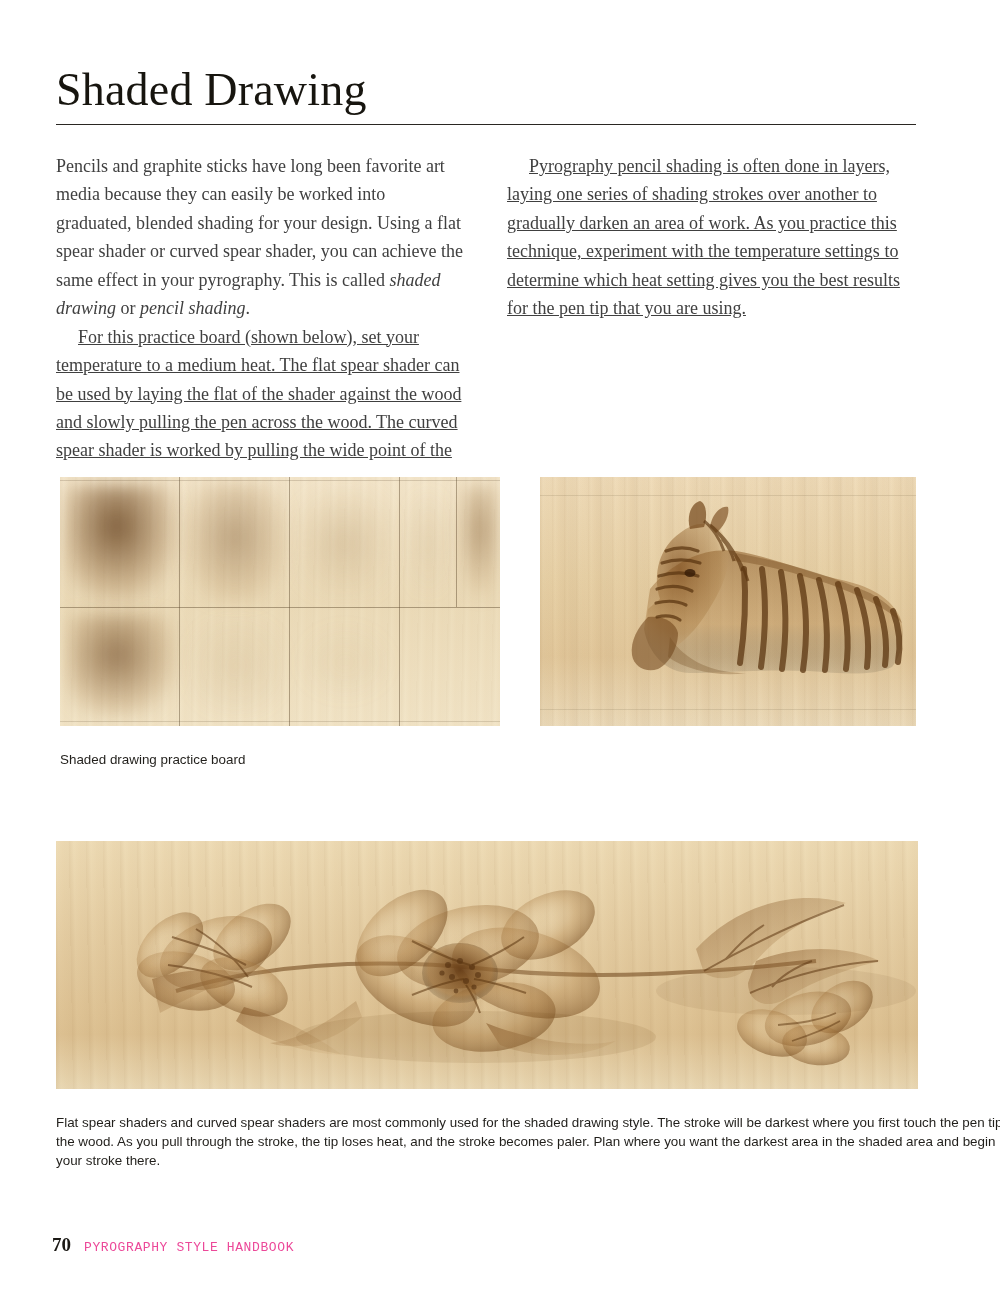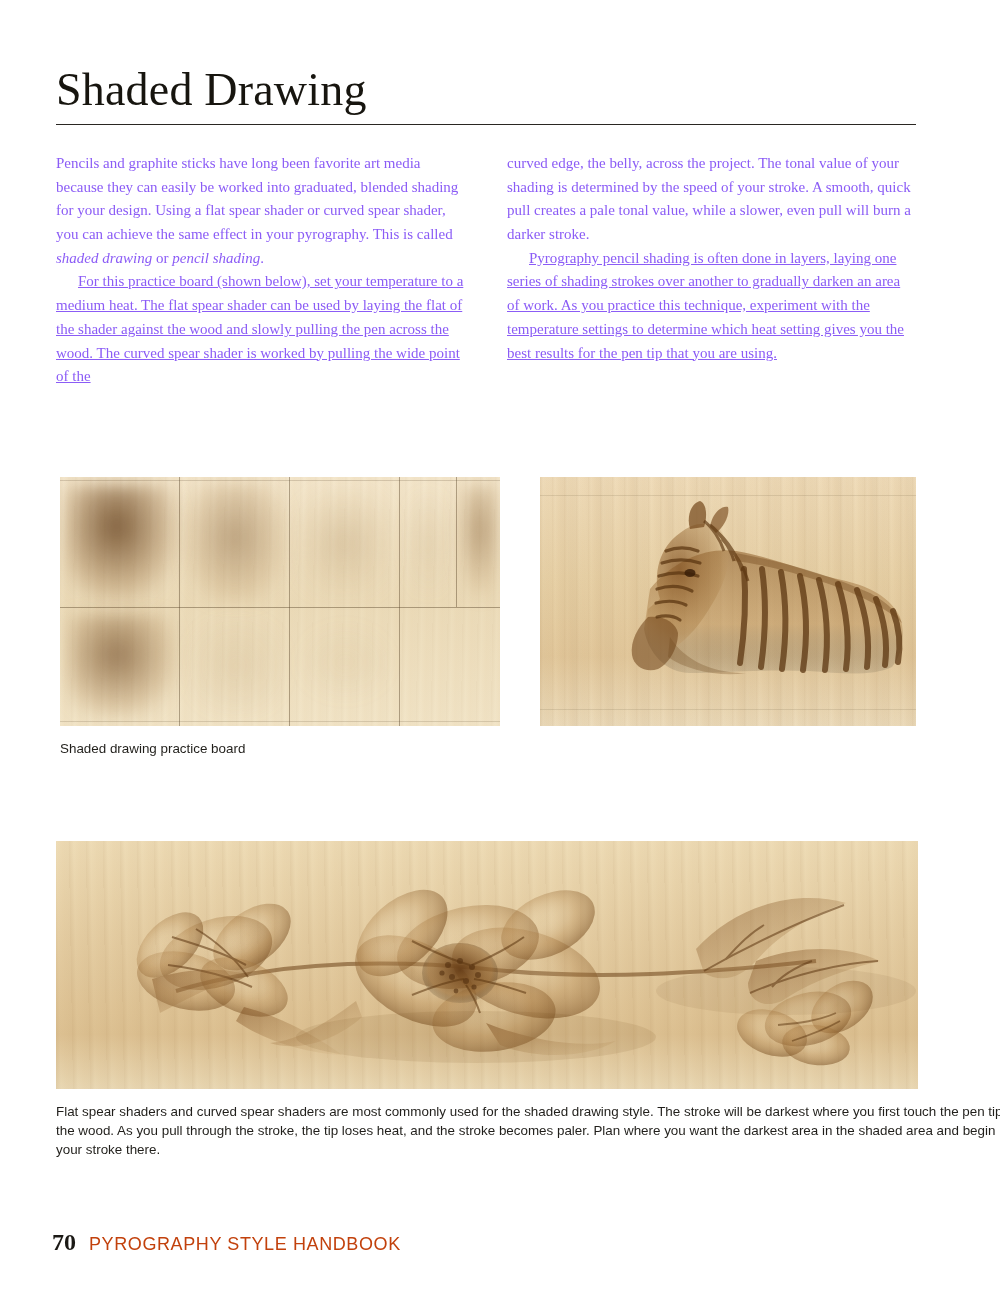--- a/index.html
+++ b/index.html
@@ -46,24 +46,24 @@
     top: 152px;
     width: 860px;
     display: flex;
     gap: 42px;
   }
   .col {
     width: 409px;
   }
   .col p {
     margin: 0;
-    font-size: 15px;
+    font-size: 18px;
     line-height: 1.58;
     text-align: left;
-    color: #8b5cf6;
+    color: #404040;
   }
   .col p.indent {
     text-indent: 22px;
     text-decoration: underline;
   }
   .col p em {
     font-style: italic;
   }
 
   
@@ -73,21 +73,21 @@
   .fig-img {
     position: relative;
     overflow: hidden;
     border: 0;
   }
   .caption {
     font-family: "Liberation Sans", sans-serif;
     font-size: 13.4px;
     line-height: 1.42;
     color: #211f1b;
-    margin-top: 13px;
+    margin-top: 24px;
   }
 
   
   #fig-practice { left: 60px; top: 477px; width: 440px; }
   #fig-practice .fig-img { width: 440px; height: 249px; }
 
   
   #fig-zebra { left: 540px; top: 477px; width: 376px; }
   #fig-zebra .fig-img { width: 376px; height: 249px; }
 
@@ -159,48 +159,47 @@
   .footer {
     position: absolute;
     left: 52px;
     bottom: 38px;
     display: flex;
     align-items: baseline;
     gap: 13px;
   }
   .folio {
     font-family: "Liberation Serif", serif;
-    font-size: 24px;
+    font-size: 19px;
     font-weight: 700;
     color: #1b1915;
   }
   .running-head {
-    font-family: Liberation Sans, sans-serif;
-    font-size: 18px;
+    font-family: Liberation Mono, monospace;
+    font-size: 13px;
     letter-spacing: 0.6px;
-    color: #c2410c;
+    color: #ec4899;
   }
 </style>
 </head>
 <body>
 
 <div class="page">
 
   <div class="title-block">
     <h1 class="page-title">Shaded Drawing</h1>
     <div class="title-rule"></div>
   </div>
 
   <div class="columns">
     <div class="col">
       <p><span>Pencils and graphite sticks have long been favorite art media because they can easily be worked into graduated, blended shading for your design. Using a flat spear shader or curved spear shader, you can achieve the same effect in your pyrography. This is called </span><em>shaded drawing</em><span> or </span><em>pencil shading</em><span>.</span></p>
       <p class="indent">For this practice board (shown below), set your temperature to a medium heat. The flat spear shader can be used by laying the flat of the shader against the wood and slowly pulling the pen across the wood. The curved spear shader is worked by pulling the wide point of the</p>
     </div>
     <div class="col">
-      <p>curved edge, the belly, across the project. The tonal value of your shading is determined by the speed of your stroke. A smooth, quick pull creates a pale tonal value, while a slower, even pull will burn a darker stroke.</p>
       <p class="indent">Pyrography pencil shading is often done in layers, laying one series of shading strokes over another to gradually darken an area of work. As you practice this technique, experiment with the temperature settings to determine which heat setting gives you the best results for the pen tip that you are using.</p>
     </div>
   </div>
 
   <div class="fig" id="fig-practice">
     <div class="fig-img">
       <div class="wood pale">
 
         <div class="grid-line grid-v" style="left:119px;"></div>
         <div class="grid-line grid-v" style="left:229px;"></div>

